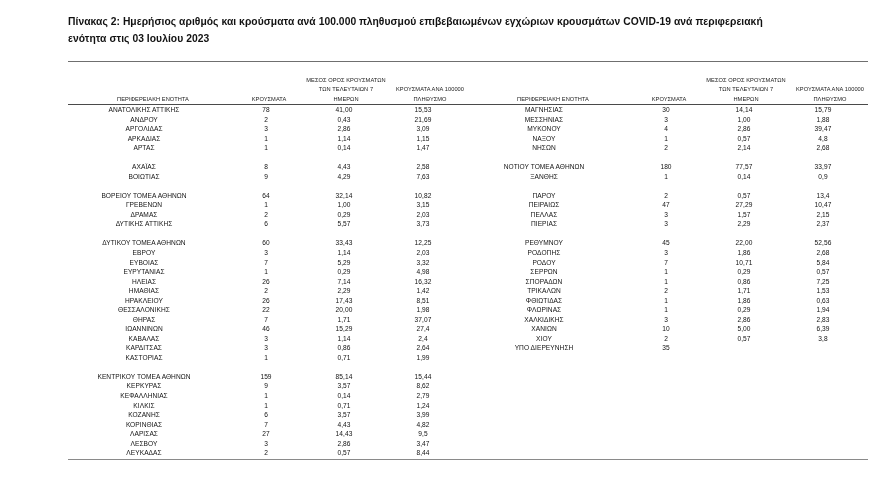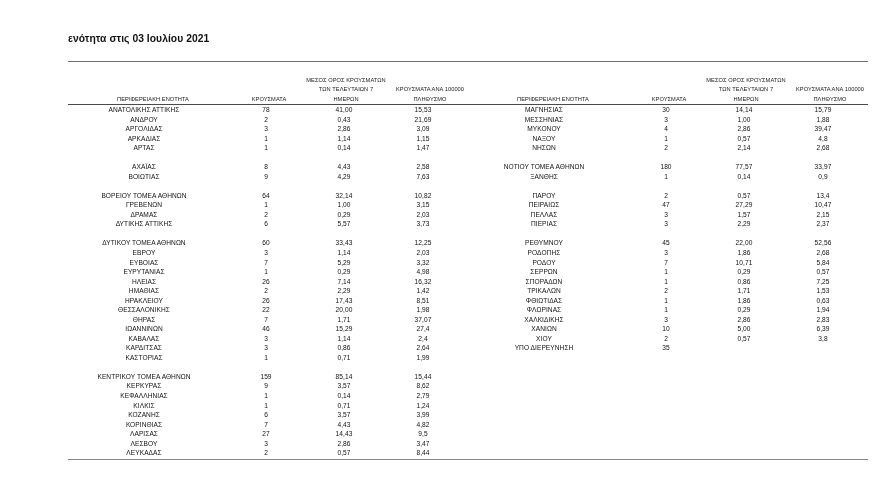--- a/index.html
+++ b/index.html
@@ -109,22 +109,23 @@
     border-bottom: 1.1px solid #8a8a8a;
     margin-top: 1px;
   }
 </style>
 </head>
 <body>
 
 <div id="page">
 
   <div class="doc-title">
+    <span>Πίνακας 2:  Ημερήσιος αριθμός και κρούσματα ανά 100.000 πληθυσμού επιβεβαιωμένων εγχώριων κρουσμάτων COVID-19 ανά περιφερειακή</span>
     <br>
-    <span>ενότητα στις 03 Ιουλίου 2021</span>
+    <span>ενότητα στις 03 Ιουλίου 2023</span>
   </div>
 
   <div class="table-wrap">
     <div class="halves">
 
       <div class="half">
         <table class="grid">
           <colgroup>
             <col class="c-name">
               <col class="c-cases">

